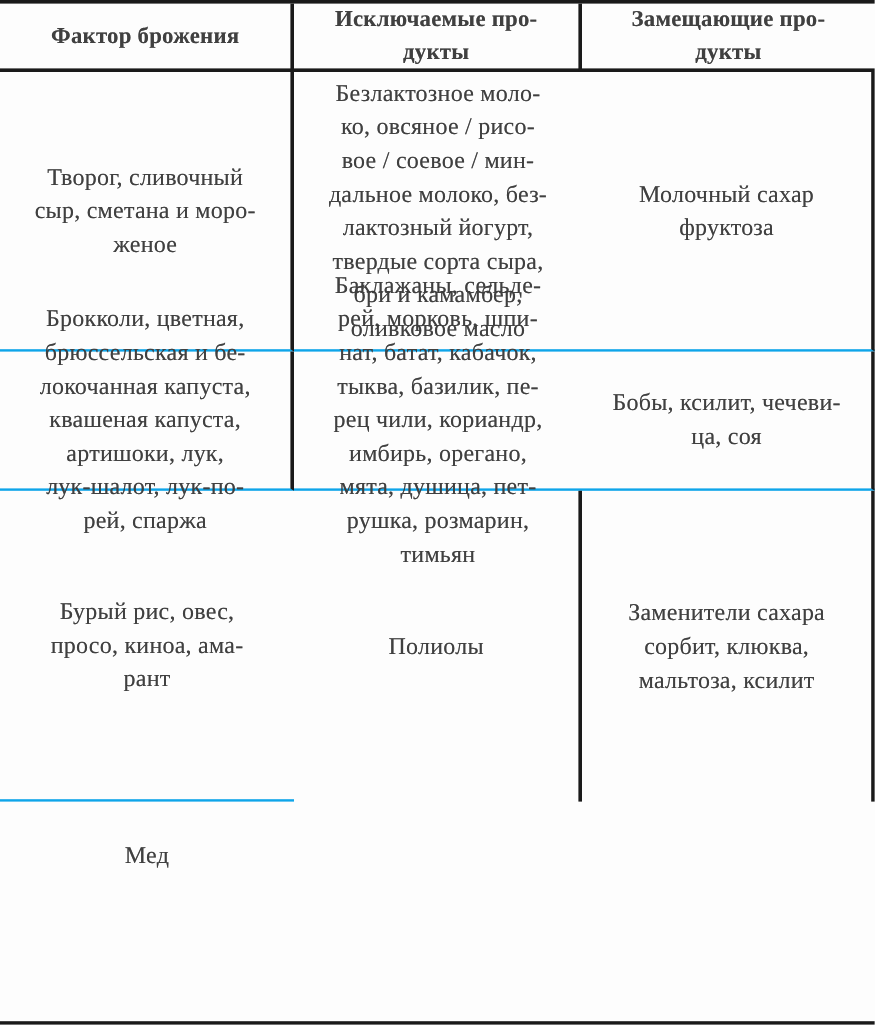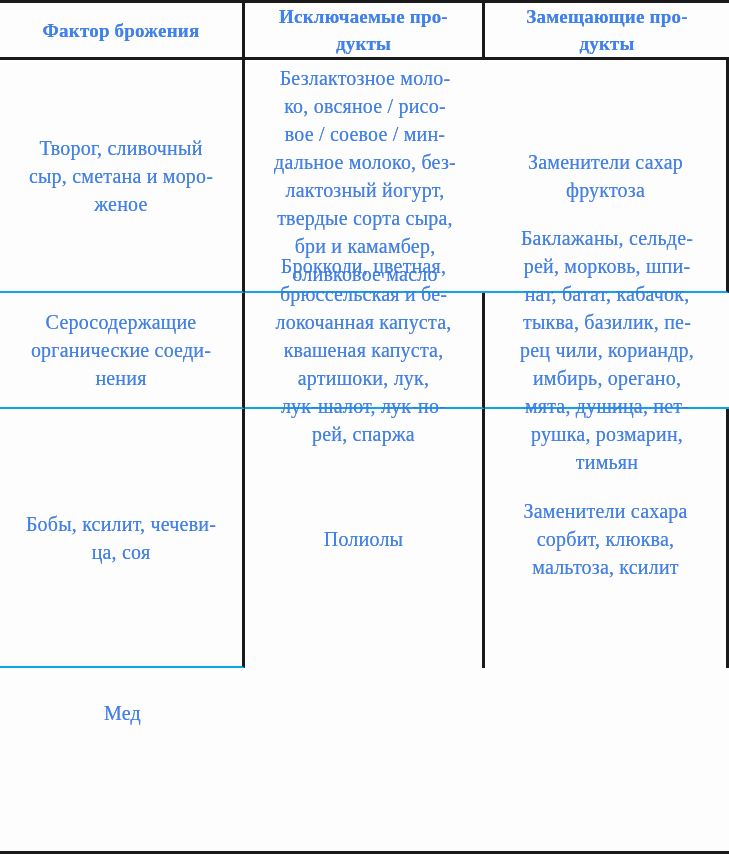--- a/index.html
+++ b/index.html
@@ -10,21 +10,21 @@
   .scan-table {
     width: 729px;
     height: 854px;
     box-sizing: border-box;
     border-top: 3px solid #1a1a1a;
     border-bottom: 3px solid #1a1a1a;
     display: grid;
     grid-template-columns: 245px 240px 244px;
     grid-template-rows: 57px 233px 116px 259px 90px 93px;
     font-family: "Liberation Serif", "DejaVu Serif", serif;
-    color: #3b82f6;
+    color: #404040;
     background: #fdfdfd;
   }
   .cell {
     box-sizing: border-box;
     display: flex;
     align-items: center;
     justify-content: center;
     text-align: center;
     white-space: pre-line;
     padding: 2px 6px;
@@ -58,45 +58,45 @@
 женое</div>
   <div class="cell body-sep col-3">Безлактозное моло-
 ко, овсяное / рисо-
 вое / соевое / мин-
 дальное молоко, без-
 лактозный йогурт,
 твердые сорта сыра,
 бри и камамбер,
 оливковое масло</div>
 
-  <div class="cell body-sep col-1">Заменители сахар
+  <div class="cell body-sep col-1">Молочный сахар
 фруктоза</div>
 
-  <div class="cell body-sep col-1">Серосодержащие
-органические соеди-
-нения</div>
   <div class="cell body-sep col-2">Брокколи, цветная,
 брюссельская и бе-
 локочанная капуста,
 квашеная капуста,
 артишоки, лук,
 лук-шалот, лук-по-
 рей, спаржа</div>
   <div class="cell body-sep col-3">Баклажаны, сельде-
 рей, морковь, шпи-
 нат, батат, кабачок,
 тыква, базилик, пе-
 рец чили, кориандр,
 имбирь, орегано,
 мята, душица, пет-
 рушка, розмарин,
 тимьян</div>
 
   <div class="cell body-sep col-2">Бобы, ксилит, чечеви-
 ца, соя</div>
+  <div class="cell body-sep col-3">Бурый рис, овес,
+просо, киноа, ама-
+рант</div>
 
   <div class="cell col-1">Полиолы</div>
   <div class="cell col-2">Заменители сахара
 сорбит, клюква,
 мальтоза, ксилит</div>
   <div class="cell col-3">Мед</div>
 
 </div>
 
 </body></html>

